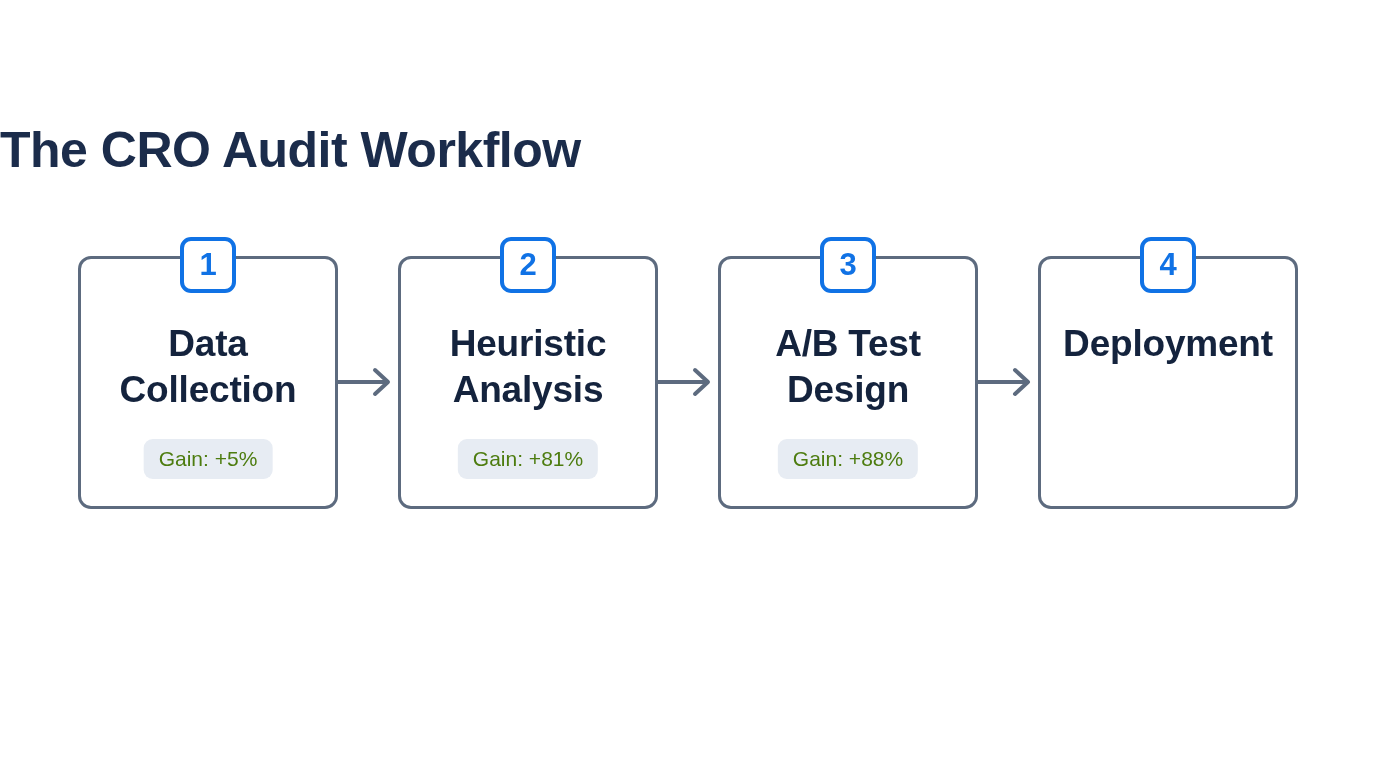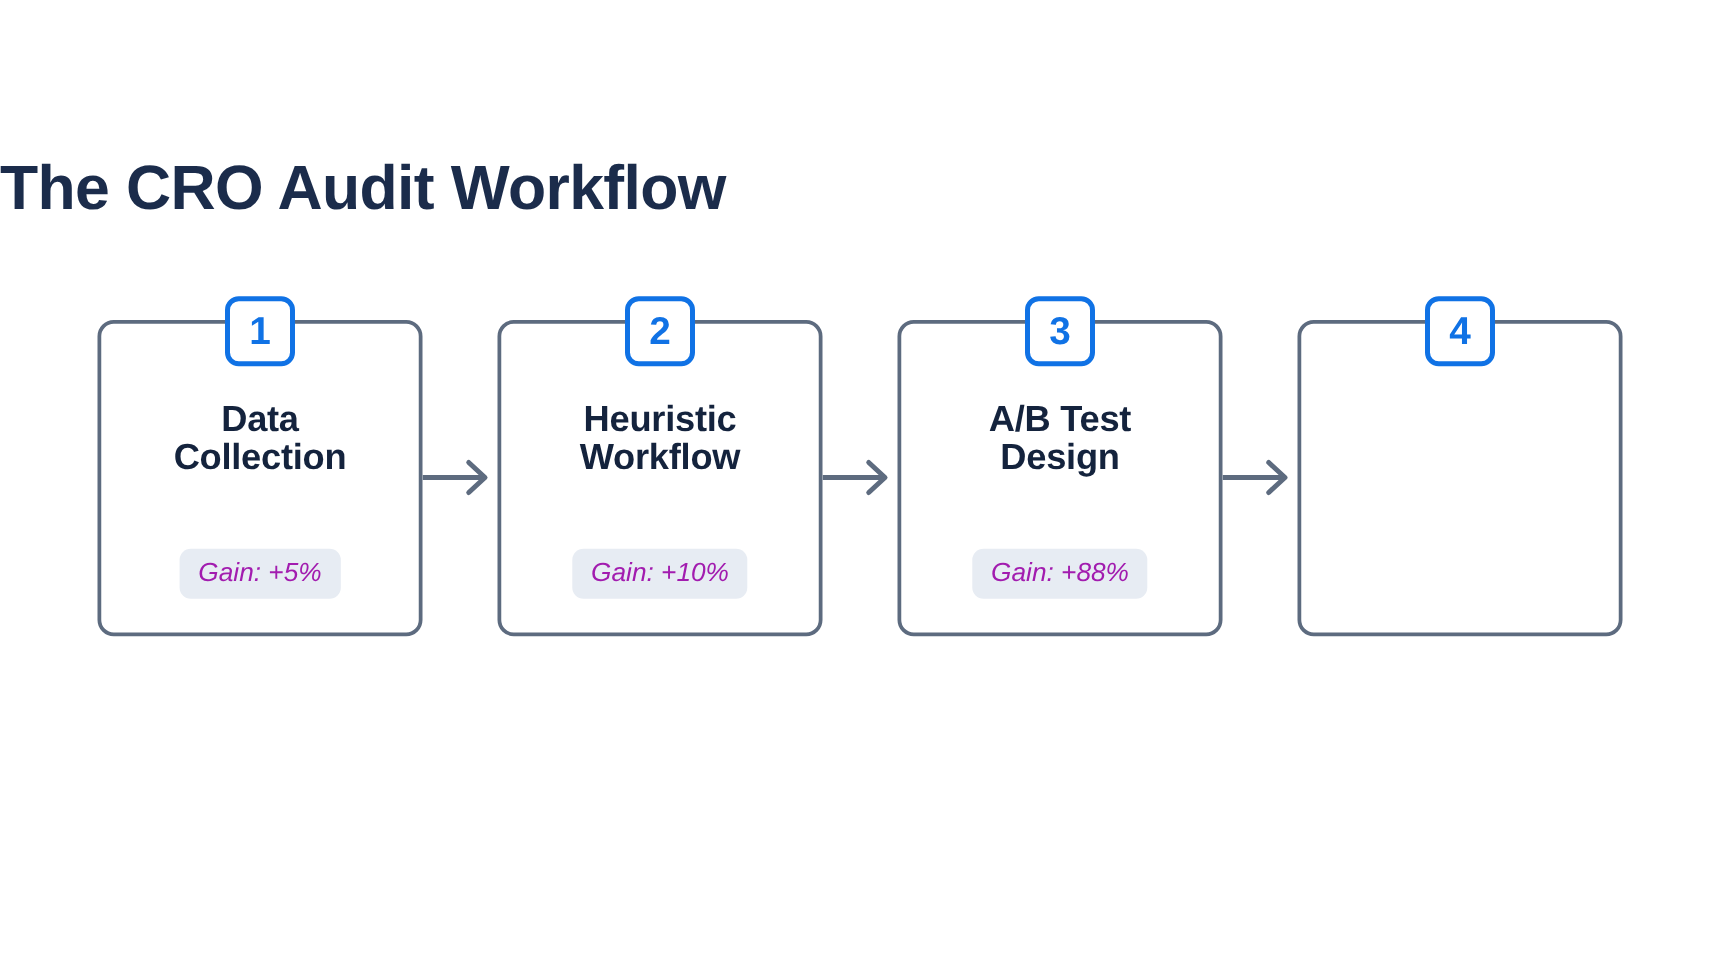--- a/index.html
+++ b/index.html
@@ -73,41 +73,40 @@
     font-weight: bold;
     line-height: 48px;
     text-align: center;
     z-index: 4;
   }
 
   .step-title {
     margin-top: 62px;
     width: 240px;
     text-align: center;
-    font-size: 29px;
+    font-size: 37px;
     font-weight: bold;
-    line-height: 30px;
+    line-height: 46px;
     color: #14233d;
     letter-spacing: -0.2px;
     white-space: pre-line;
   }
 
   .step-gain {
     position: absolute;
     top: 180px;
     left: 50%;
     transform: translateX(-50%);
     background: #e7ecf3;
     border-radius: 9px;
     padding: 7px 15px 8px 15px;
     font-size: 21px;
     line-height: 25px;
-    color: #a21caf;
+    color: #4d7c0f;
     white-space: nowrap;
-    font-style: italic;
   }
 
   
   .connector {
     flex: 0 0 60px;
     width: 60px;
     height: 253px;
     position: relative;
   }
   .connector svg {
@@ -137,22 +136,22 @@
         <svg width="60" height="32" viewBox="0 0 60 32">
           <line x1="0" y1="16" x2="50" y2="16" stroke="#5d6b7f" stroke-width="4"></line>
           <polyline points="37,4 50,16 37,28" fill="none" stroke="#5d6b7f" stroke-width="4" stroke-linecap="round" stroke-linejoin="round"></polyline>
         </svg>
       </span>
     </div>
 
     <div class="step-card">
       <div class="step-badge">2</div>
       <div class="step-title">Heuristic
-Workflow</div>
-      <div class="step-gain">Gain: +10%</div>
+Analysis</div>
+      <div class="step-gain">Gain: +81%</div>
     </div>
 
     <div class="connector">
       <span>
         <svg width="60" height="32" viewBox="0 0 60 32">
           <line x1="0" y1="16" x2="50" y2="16" stroke="#5d6b7f" stroke-width="4"></line>
           <polyline points="37,4 50,16 37,28" fill="none" stroke="#5d6b7f" stroke-width="4" stroke-linecap="round" stroke-linejoin="round"></polyline>
         </svg>
       </span>
     </div>
@@ -168,16 +167,17 @@
       <span>
         <svg width="60" height="32" viewBox="0 0 60 32">
           <line x1="0" y1="16" x2="50" y2="16" stroke="#5d6b7f" stroke-width="4"></line>
           <polyline points="37,4 50,16 37,28" fill="none" stroke="#5d6b7f" stroke-width="4" stroke-linecap="round" stroke-linejoin="round"></polyline>
         </svg>
       </span>
     </div>
 
     <div class="step-card">
       <div class="step-badge">4</div>
+      <div class="step-title">Deployment</div>
     </div>
 
   </div>
 </div>
 
 </body></html>

